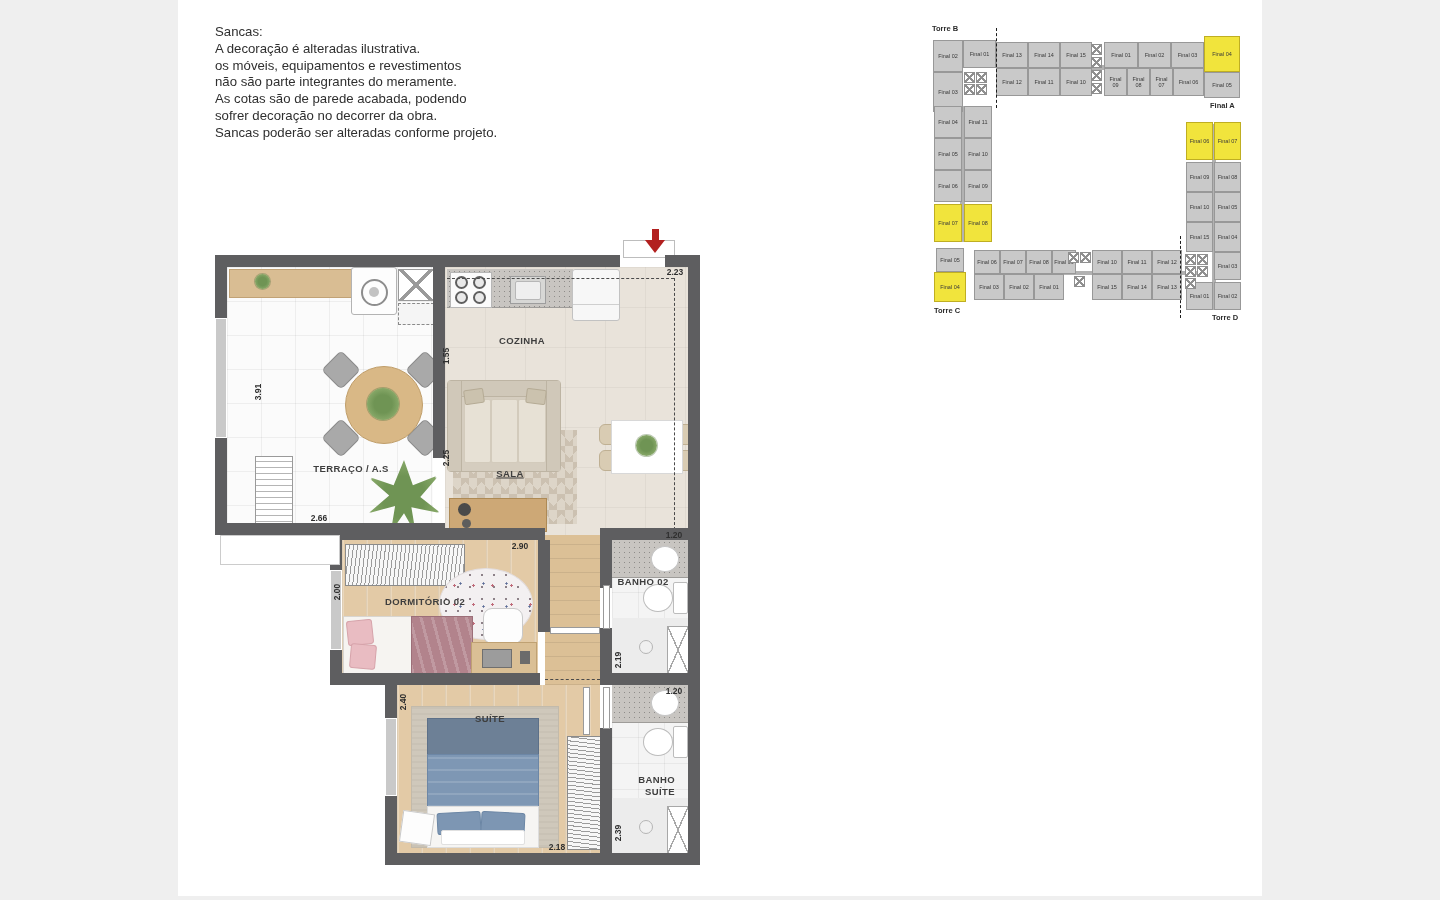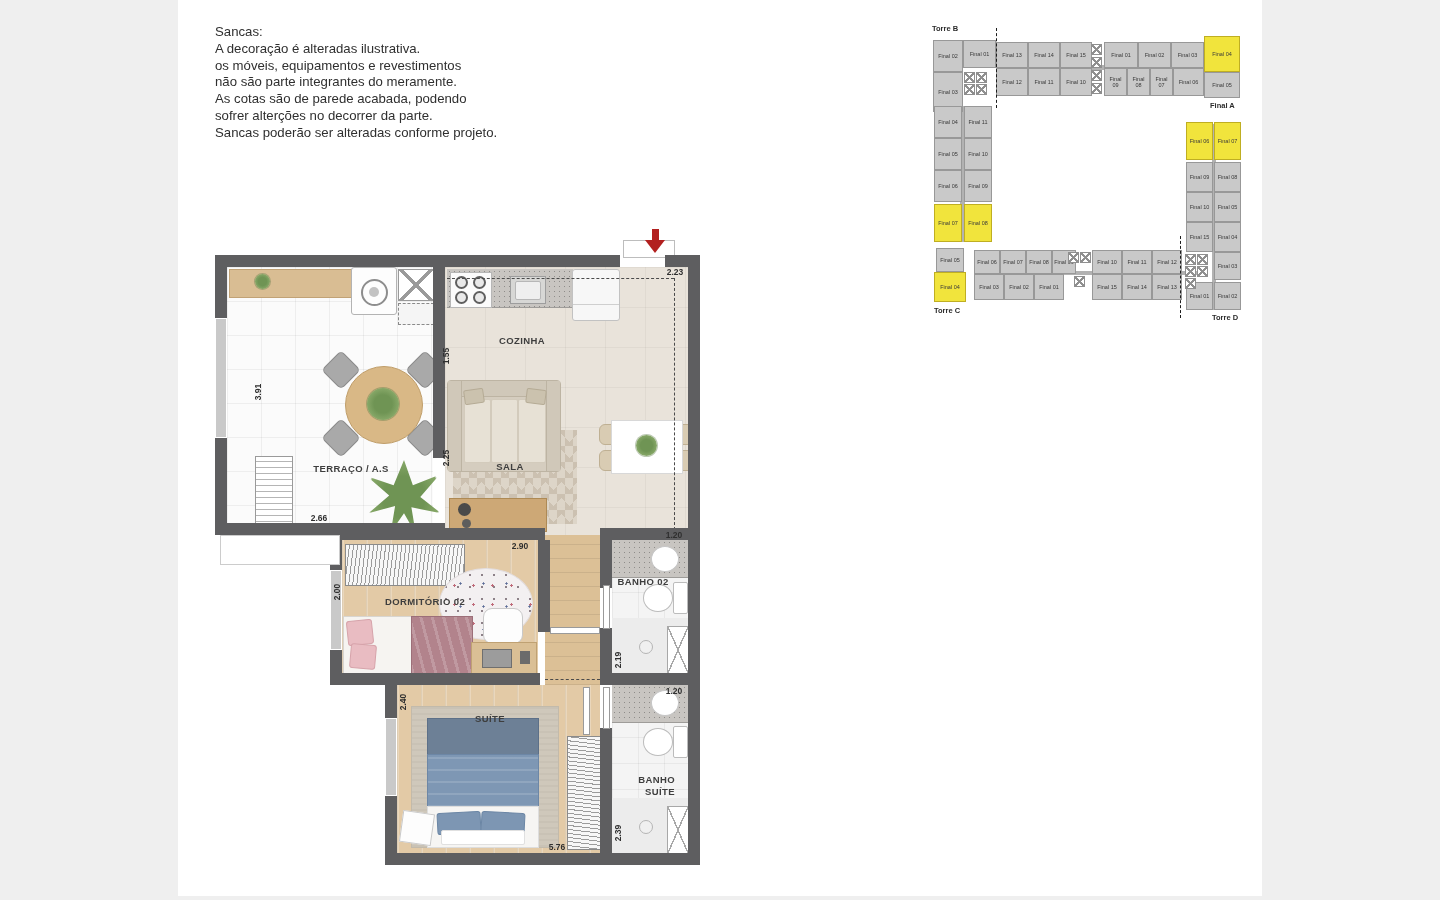--- a/index.html
+++ b/index.html
@@ -84,21 +84,21 @@
 <body>
 
 <div class="sheet"></div>
 
 <div class="notes">
   <div>Sancas:</div>
   <div>A decoração é alteradas ilustrativa.</div>
   <div>os móveis, equipamentos e revestimentos</div>
   <div>não são parte integrantes do meramente.</div>
   <div>As cotas são de parede acabada, podendo</div>
-  <div>sofrer alterções no decorrer da parte.</div>
+  <div>sofrer decoração no decorrer da obra.</div>
   <div>Sancas poderão ser alteradas conforme projeto.</div>
 </div>
 
 <div class="plan">
 
   <div class="floor-terraco" style="left:12px;top:39px;width:206px;height:256px;"></div>
   <div class="floor-tile" style="left:230px;top:39px;width:243px;height:268px;"></div>
   <div class="floor-wood-h" style="left:330px;top:307px;width:55px;height:150px;"></div>
   <div class="floor-wood" style="left:127px;top:312px;width:196px;height:133px;"></div>
   <div class="floor-bath" style="left:397px;top:312px;width:76px;height:133px;"></div>
@@ -228,37 +228,37 @@
 
   <div class="doorleaf" style="left:335px;top:399px;width:48px;height:5px;"></div>
   <div class="doorleaf" style="left:368px;top:459px;width:5px;height:46px;"></div>
   <div class="doorleaf" style="left:388px;top:357px;width:5px;height:42px;"></div>
   <div class="doorleaf" style="left:388px;top:459px;width:5px;height:40px;"></div>
 
   <div class="whitebox" style="left:5px;top:307px;width:118px;height:28px;border-color:#cccccc;"></div>
 
   <div class="room-label" style="left:136px;top:240px;">TERRAÇO / A.S</div>
   <div class="room-label" style="left:307px;top:112px;">COZINHA</div>
-  <div class="room-label" style="left:295px;top:238px;">SALA</div>
+  <div class="room-label" style="left:295px;top:245px;text-decoration:underline;">SALA</div>
   <div class="room-label" style="left:210px;top:373px;">DORMITÓRIO 02</div>
   <div class="room-label" style="left:428px;top:353px;">BANHO 02</div>
   <div class="room-label" style="left:275px;top:490px;">SUÍTE</div>
   <div class="room-label wrap" style="left:428px;top:558px;text-align:right;">BANHO SUÍTE</div>
 
   <div class="dim" style="left:460px;top:44px;">2.23</div>
   <div class="dim v" style="left:43px;top:164px;">3.91</div>
   <div class="dim" style="left:104px;top:290px;">2.66</div>
   <div class="dim v" style="left:231px;top:128px;">1.55</div>
   <div class="dim v" style="left:231px;top:230px;">2.25</div>
   <div class="dim v" style="left:122px;top:364px;">2.00</div>
   <div class="dim" style="left:305px;top:318px;">2.90</div>
   <div class="dim" style="left:459px;top:307px;">1.20</div>
   <div class="dim v" style="left:403px;top:432px;">2.19</div>
   <div class="dim v" style="left:188px;top:474px;">2.40</div>
-  <div class="dim" style="left:342px;top:619px;">5.76</div>
+  <div class="dim" style="left:342px;top:619px;">2.18</div>
   <div class="dim" style="left:459px;top:463px;">1.20</div>
   <div class="dim v" style="left:403px;top:605px;">2.39</div>
 </div>
 
 <div class="keyplan">
     <div class="kp-corr" style="left: 66px; top: 43px; width: 208px; height: 5px;"></div>
     <div class="kp-corr" style="left: 30px; top: 84px; width: 5px; height: 136px;"></div>
     <div class="kp-corr" style="left: 282px; top: 102px; width: 4px; height: 186px;"></div>
     <div class="kp-corr" style="left: 44px; top: 249px; width: 230px; height: 4px;"></div>
     <div class="kp-cell" style="left: 3px; top: 18px; width: 30px; height: 32px;">Final 02</div>

